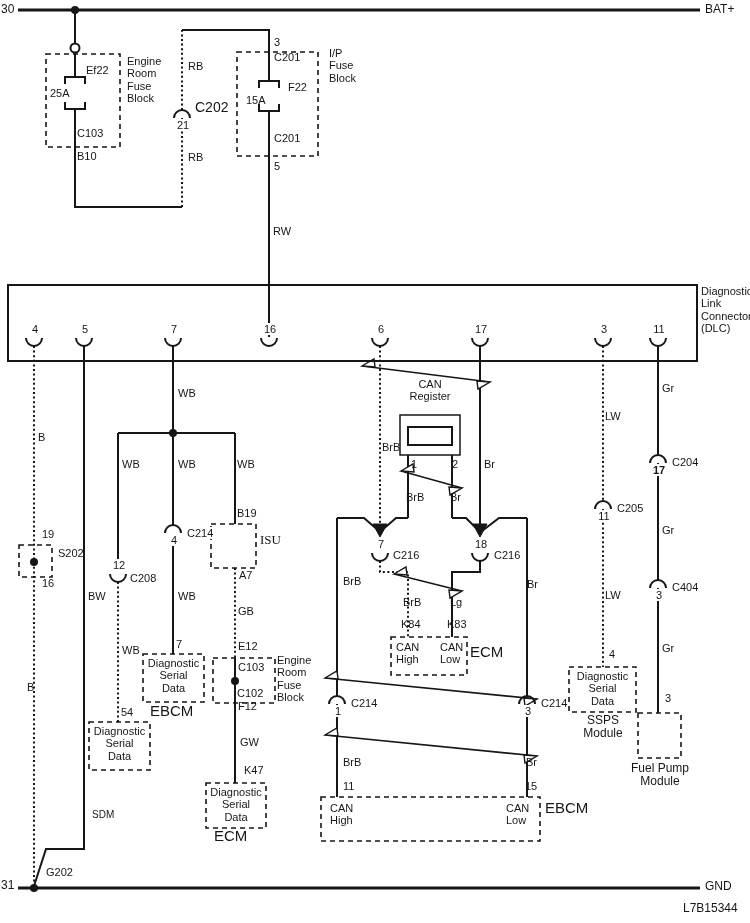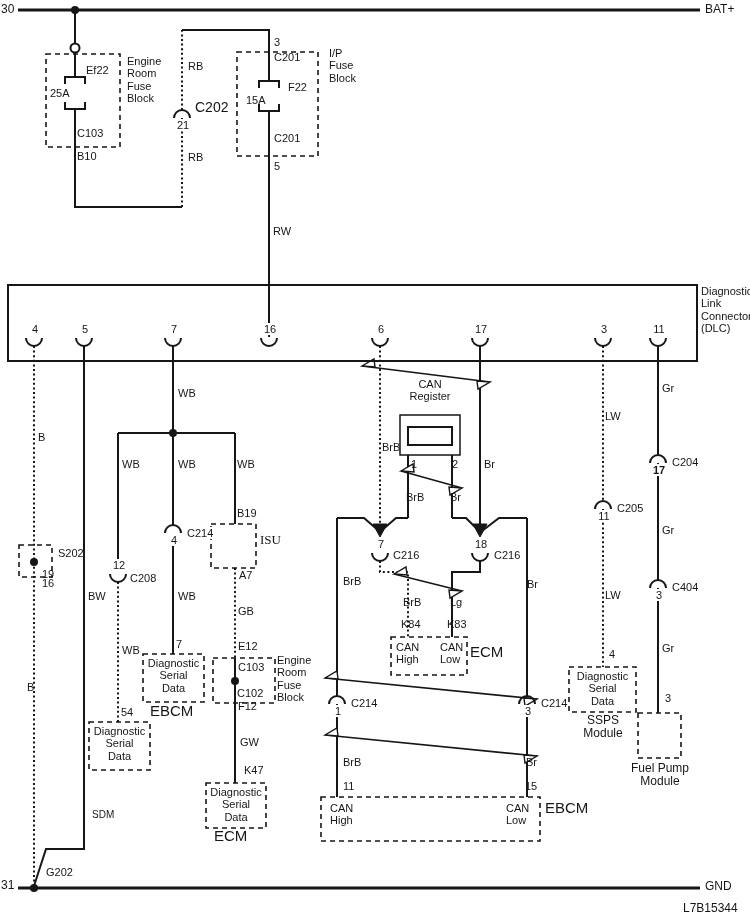--- a/index.html
+++ b/index.html
@@ -162,21 +162,21 @@
       <div class="lbl" style="left: 38px; top: 431px;">B</div>
       <div class="lbl" style="left: 122px; top: 458px;">WB</div>
       <div class="lbl" style="left: 178px; top: 458px;">WB</div>
       <div class="lbl" style="left: 237px; top: 458px;">WB</div>
       <div class="lbl" style="left: 237px; top: 507px;">B19</div>
       <div class="lbl" style="left: 260px; top: 533px; font-size: 13px; font-family: Liberation Serif, serif;">ISU</div>
       <div class="lbl" style="left: 239px; top: 569px;">A7</div>
       <div class="lbl" style="left: 238px; top: 605px;">GB</div>
       <div class="lbl" style="left: 178px; top: 590px;">WB</div>
       <div class="lbl" style="left: 88px; top: 590px;">BW</div>
-      <div class="lbl" style="left: 42px; top: 528px; margin-top: 40px;">19</div>
+      <div class="lbl" style="left: 42px; top: 528px;">19</div>
       <div class="lbl" style="left: 58px; top: 547px;">S202</div>
       <div class="lbl" style="left: 42px; top: 577px;">16</div>
       <div class="lbl" style="left: 27px; top: 681px;">B</div>
       <div class="lbl" style="left: 176px; top: 638px;">7</div>
       <div class="lbl" style="left: 122px; top: 644px;">WB</div>
       <div class="lbl" style="left: 121px; top: 706px;">54</div>
       <div class="lbl" style="left: 143px; top: 657px; width: 61px; text-align: center;">Diagnostic
 Serial
 Data</div>
       <div class="lbl" style="left: 150px; top: 703px; font-size: 15px;">EBCM</div>

